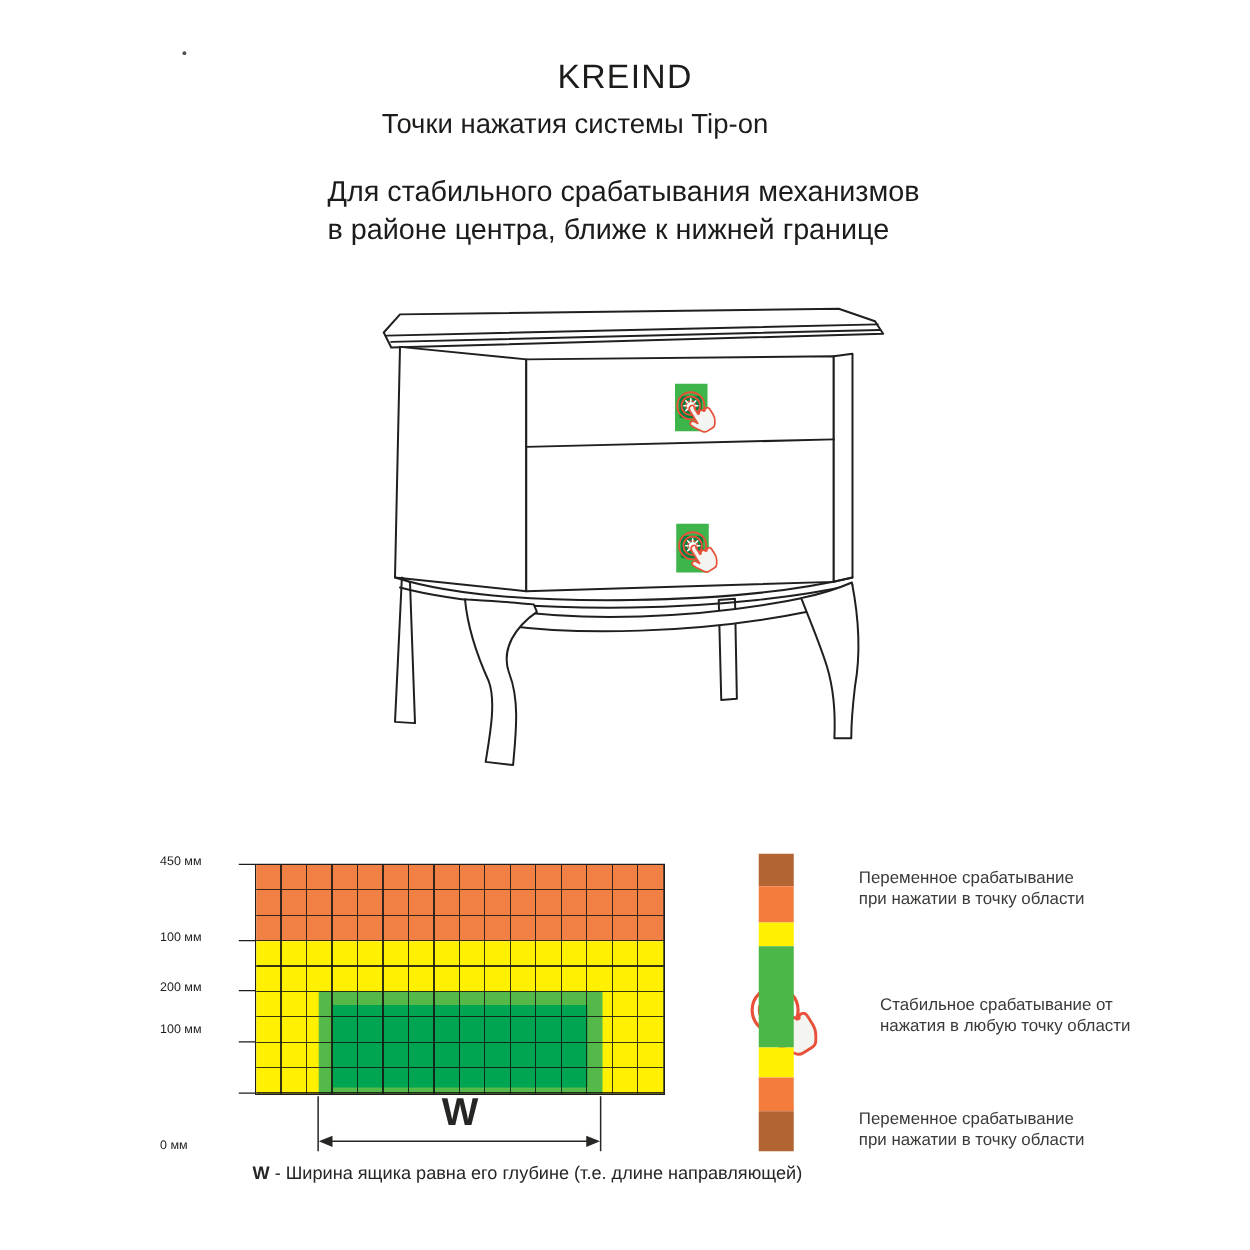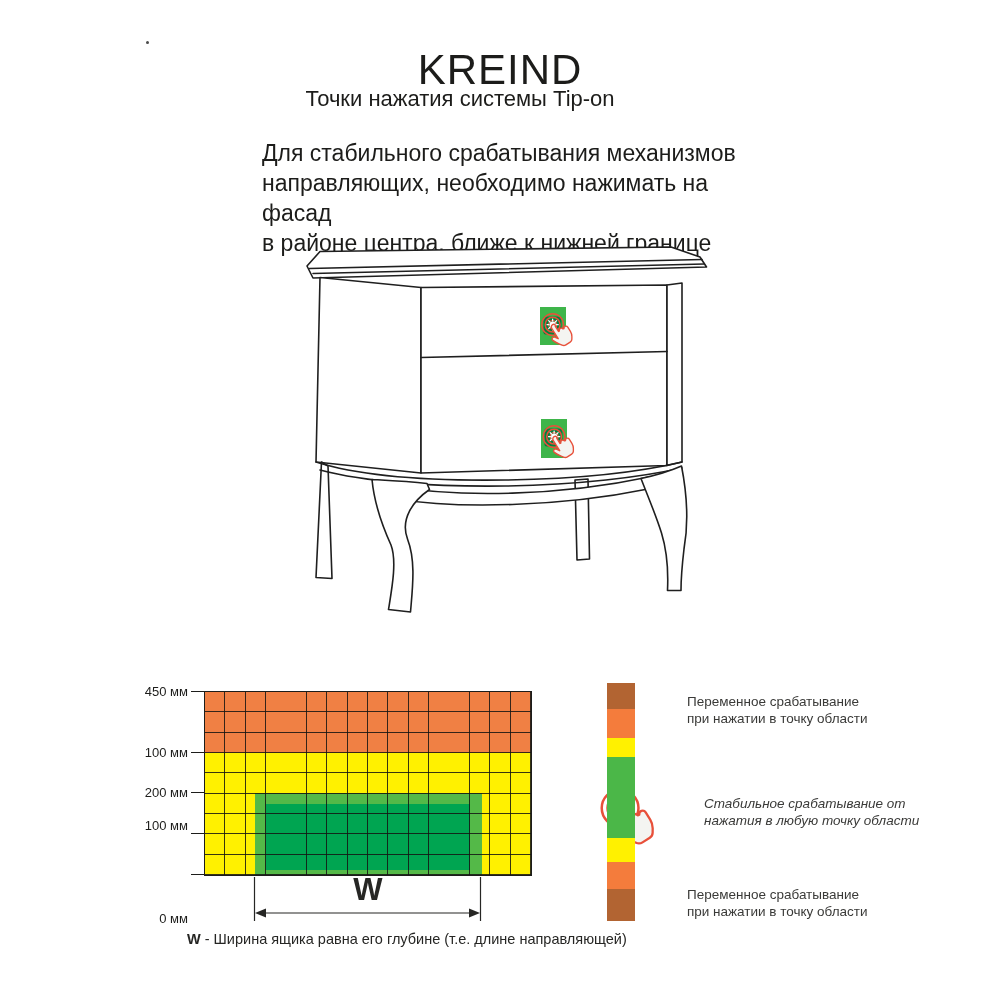--- a/index.html
+++ b/index.html
@@ -1,67 +1,66 @@
 <!DOCTYPE html>
 <html><head>
 <meta charset="utf-8">
 <style>
   html,body{margin:0;padding:0;background:#ffffff;}
   .page{position:relative;width:1000px;height:1000px;background:#fff;overflow:hidden;
         font-family:"Liberation Sans","DejaVu Sans",sans-serif;color:#1d1d1b;}
   .abs{position:absolute;}
   .stray-dot{left:146px;top:41px;width:3px;height:3px;background:#4a4a4a;border-radius:50%;}
-  .brand{left:0;top:46px;width:1000px;text-align:center;font-size:42px;letter-spacing:1px;color:#1c1c1a;}
+  .brand{left:0;top:46px;width:1000px;text-align:center;font-size:27px;letter-spacing:1px;color:#1c1c1a;}
   .subtitle{left:0;top:86px;width:920px;text-align:center;font-size:22px;color:#1c1c1a;}
   .intro{left:262px;top:138px;width:500px;font-size:23px;line-height:30px;color:#1c1c1a;}
 
   
   .grid{left:204px;top:691px;width:326px;height:183px;border:1px solid #1d1d1b;box-sizing:content-box;}
   .zone{position:absolute;}
   .zone-orange{left:0;top:0;width:326px;height:61px;background:#f08044;}
   .zone-yellow{left:0;top:61px;width:326px;height:122px;background:#fff100;}
   .zone-green-light{left:50px;top:101px;width:227px;height:82px;background:#54b948;}
   .zone-green-dark{left:61px;top:112px;width:204px;height:66px;background:#00a551;}
   .gridlines{left:0;top:0;width:326px;height:183px;
     background-image:
       repeating-linear-gradient(to right, transparent 0 19.375px, rgba(20,20,18,.85) 19.375px 20.375px),
       repeating-linear-gradient(to bottom, transparent 0 19.333px, rgba(20,20,18,.85) 19.333px 20.333px);}
   .tick{width:13px;height:1px;background:#1d1d1b;left:191px;}
-  .ylab{left:128px;width:60px;text-align:right;font-size:13px;font-weight:500;color:#1d1d1b;}
+  .ylab{left:128px;width:60px;font-size:10px;font-weight:500;color:#1d1d1b;}
   .wlabel{left:330px;top:872px;width:76px;text-align:center;font-size:31px;font-weight:700;color:#262624;}
-  .caption{left:187px;top:931px;font-size:14.5px;color:#262624;}
+  .caption{left:202px;top:931px;font-size:14.5px;color:#262624;}
   .caption b{font-weight:700;}
 
   
   .legend-bar{left:607px;top:683px;width:28px;}
   .seg{width:28px;}
   .seg-brown{background:#b26432;}
   .seg-orange{background:#f47c3c;}
   .seg-yellow{background:#fff100;}
   .seg-green{background:#4bb748;}
   .legend-text{font-size:13.5px;line-height:17px;color:#3a3a38;margin-left:44px;}
   .lt1{left:643px;top:693px;}
-  .lt2{left:660px;top:795px;font-style:italic;}
+  .lt2{left:660px;top:795px;}
   .lt3{left:643px;top:886px;}
 
   svg{display:block;}
 </style>
 </head>
 <body>
 
 <div class="page">
 
   <div class="abs stray-dot"></div>
 
   <div class="abs brand">KREIND</div>
   <div class="abs subtitle">Точки нажатия системы Tip-on</div>
 
   <div class="abs intro">
     <div>Для стабильного срабатывания механизмов</div>
-    <div>направляющих, необходимо нажимать на фасад</div>
     <div>в районе центра, ближе к нижней границе</div>
   </div>
 
   <svg class="abs" style="left:0;top:0" width="1000" height="1000" viewBox="0 0 1000 1000">
     <defs>
       <symbol id="tap-hand" viewBox="0 0 64 64" overflow="visible">
         <g fill="none" stroke="#e8503a" stroke-width="2.4">
           <circle cx="22" cy="22" r="17.5"></circle>
           <circle cx="22" cy="22" r="12"></circle>
           <circle cx="22" cy="22" r="6.5" stroke-width="2"></circle>

